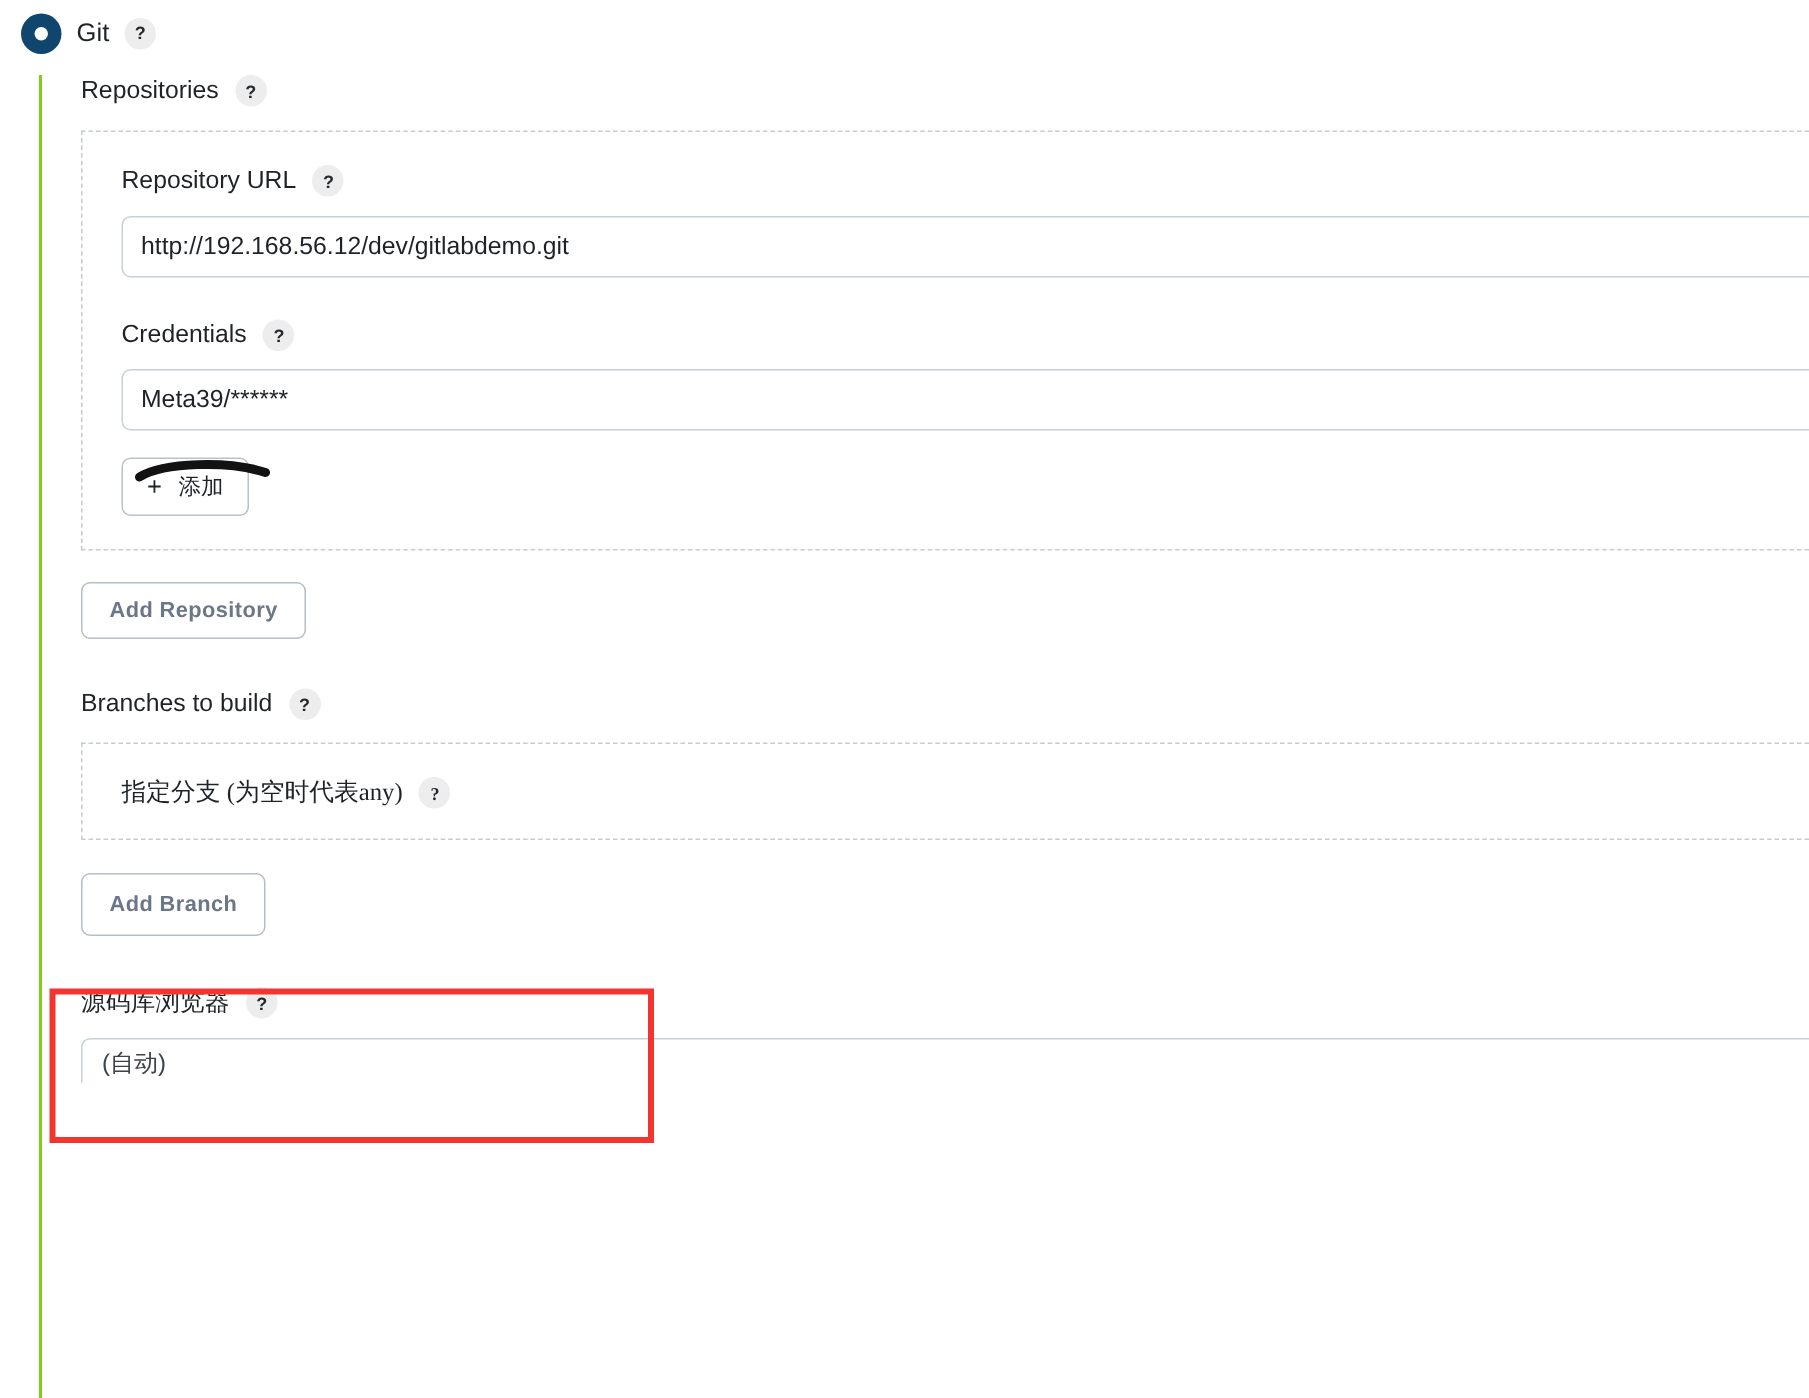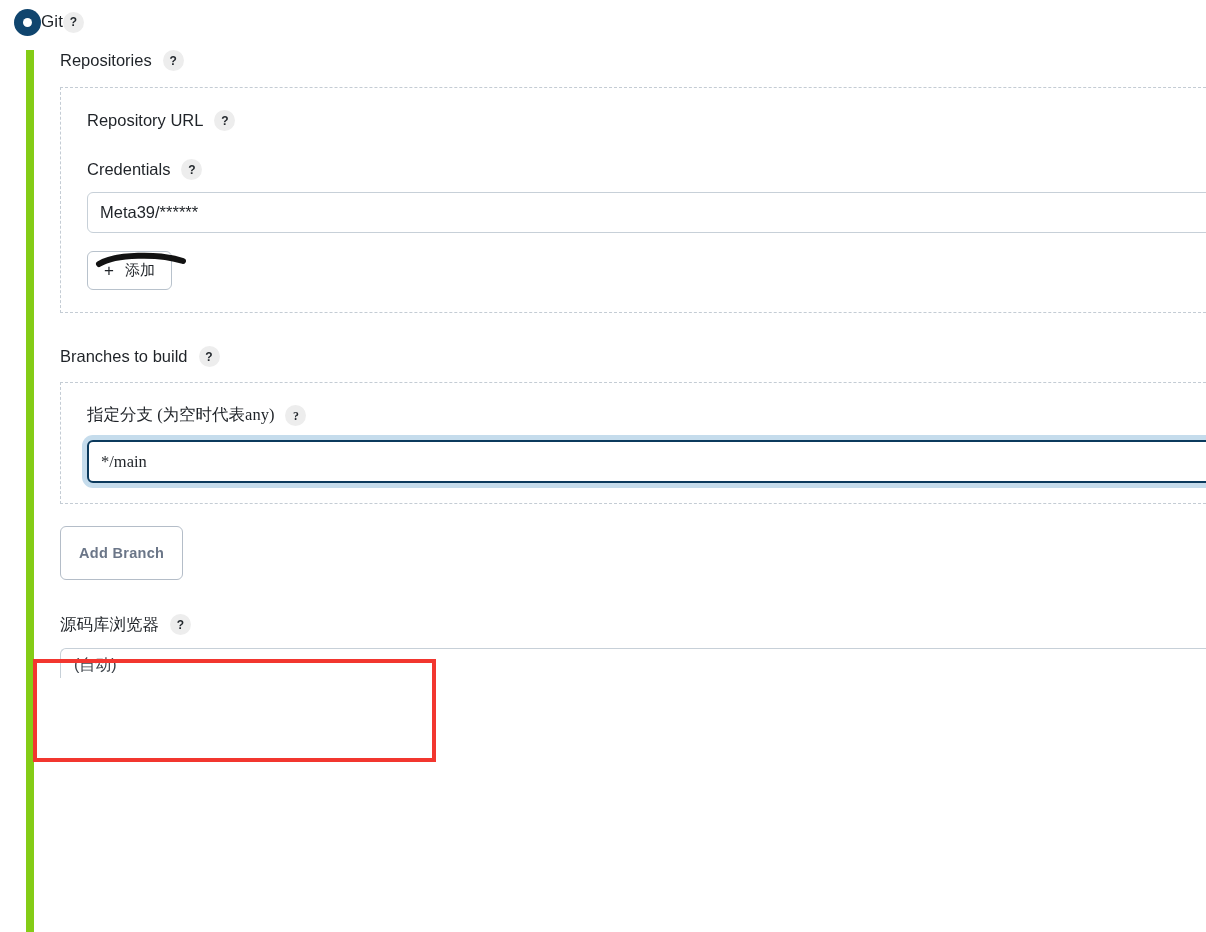--- a/index.html
+++ b/index.html
@@ -17,20 +17,21 @@
   }
 
   
   .scm-header {
     position: absolute;
     left: 0;
     top: 0;
     height: 44px;
     display: flex;
     align-items: center;
+    gap: 10px;
     padding-left: 14px;
   }
   .radio-dot {
     width: 27px;
     height: 27px;
     border-radius: 50%;
     background: #10456e;
     display: inline-flex;
     align-items: center;
     justify-content: center;
@@ -68,21 +69,21 @@
     user-select: none;
   }
 
   
   .section-body {
     position: absolute;
     left: 26px;
     top: 50px;
     width: 1180px;
     height: 882px;
-    border-left: 8px solid #84cc16;
+    border-left: 2px solid #84cc16;
     box-sizing: border-box;
   }
 
   .inner {
     padding-left: 26px;
     box-sizing: border-box;
   }
 
   .field-label {
     display: flex;
@@ -215,20 +216,23 @@
       <span>Repositories</span>
       <span class="help">?</span>
     </div>
 
     <div class="dashed-box">
 
       
       <div class="field-label">
         <span>Repository URL</span>
         <span class="help">?</span>
+      </div>
+      <div style="margin-top:13px;">
+        <div class="txt-input">http://192.168.56.12/dev/gitlabdemo.git</div>
       </div>
 
       
       <div class="sub-field" style="margin-top:28px;">
         <div class="field-label">
           <span>Credentials</span>
           <span class="help">?</span>
         </div>
         <div class="txt-input">Meta39/******</div>
       </div>
@@ -240,38 +244,38 @@
           <span>添加</span>
         </button>
         <svg class="stroke-annot" width="130" height="40" viewBox="0 0 130 40">
           <path d="M12 13 C 28 3, 72 2, 96 10" stroke="#121212" stroke-width="6" fill="none" stroke-linecap="round"></path>
         </svg>
       </div>
 
       
     </div>
 
+    <div class="row-after-box">
+      <button class="btn outline-labeled" style="height:38px;padding:0 18px;">Add Repository</button>
+    </div>
 
     <div class="label-gap field-label" style="margin-top:33px;">
       <span>Branches to build</span>
       <span class="help">?</span>
     </div>
 
     <div class="dashed-box" style="margin-top:15px;padding:22px 0 20px 26px;font-family:Liberation Serif, serif;">
       <div class="field-label">
         <span>指定分支 (为空时代表any)</span>
         <span class="help">?</span>
       </div>
-      <div style="margin-top:14px;">
-        <div class="txt-input focused">*/main</div>
-      </div>
     </div>
 
     <div style="margin-top:22px;">
-      <button class="btn outline-labeled" style="height:54px;padding:16px 18px;">Add Branch</button>
+      <button class="btn outline-labeled" style="height:42px;padding:16px 18px;">Add Branch</button>
     </div>
 
     <div class="field-label" style="margin-top:34px;">
       <span>源码库浏览器</span>
       <span class="help">?</span>
     </div>
     <div style="margin-top:13px;">
       <div class="select-peek">(自动)</div>
     </div>
 

